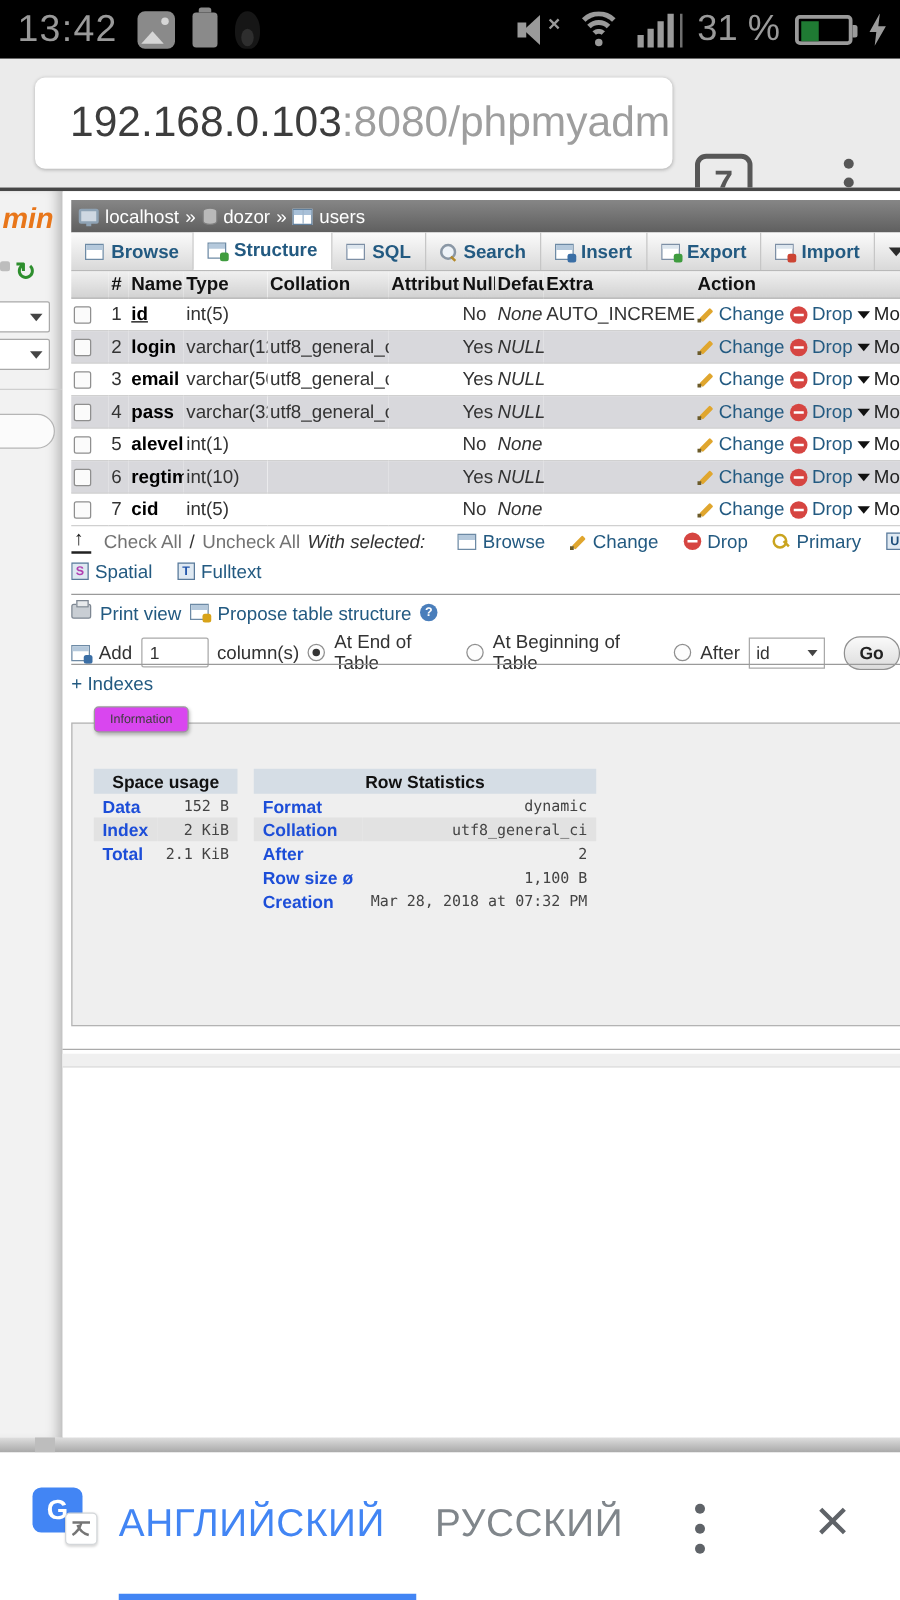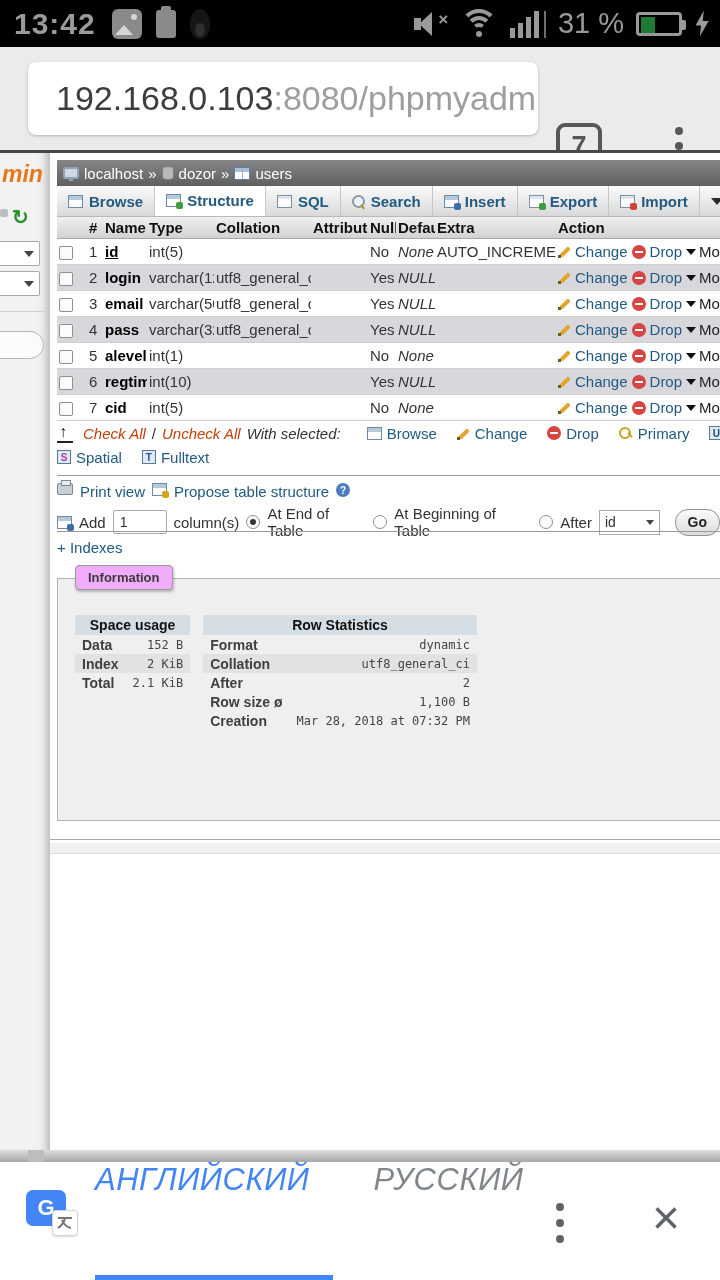--- a/index.html
+++ b/index.html
@@ -2,21 +2,21 @@
 <html><head>
 <meta charset="utf-8">
 <style>
   * { margin:0; padding:0; box-sizing:border-box; }
   body { font-family:"Liberation Sans", sans-serif; background:#fff; }
   .screen { position:relative; width:720px; height:1280px; overflow:hidden; background:#fff; }
 
   
   .statusbar { position:absolute; left:0; top:0; width:720px; height:47px; background:#000;
     display:flex; align-items:center; color:#9a9a9a; }
-  .sb-time { font-size:30px; margin-left:14px; letter-spacing:1px;font-weight:bold; }
+  .sb-time { font-size:30px; margin-left:14px; letter-spacing:1px; }
   .sb-left { display:flex; align-items:center; gap:14px; margin-left:16px; }
   .i-gallery { width:30px; height:30px; background:#8a8a8a; border-radius:6px; position:relative; overflow:hidden; }
   .i-gallery::before { content:""; position:absolute; left:3px; bottom:4px; border-left:9px solid transparent; border-right:9px solid transparent; border-bottom:10px solid #d6d6d6; }
   .i-gallery::after { content:""; position:absolute; right:5px; top:5px; width:6px; height:6px; border-radius:50%; background:#d6d6d6; }
   .i-batt-solid { width:20px; height:28px; background:#8a8a8a; border-radius:3px; position:relative; }
   .i-batt-solid::before { content:""; position:absolute; top:-4px; left:5px; width:10px; height:4px; background:#8a8a8a; border-radius:2px 2px 0 0; }
   .i-penguin { width:20px; height:30px; background:#161616; border-radius:50% 50% 42% 42%; position:relative; }
   .i-penguin::after { content:""; position:absolute; left:5px; bottom:2px; width:10px; height:14px; background:#2e2e2e; border-radius:50%; }
   .sb-right { margin-left:auto; display:flex; align-items:center; gap:12px; margin-right:10px; }
   .i-mute { position:relative; width:36px; height:32px; }
@@ -109,21 +109,21 @@
   .i-pencil::before { content:""; position:absolute; left:1px; top:5px; width:12px; height:4px; background:#e0a62e; transform:rotate(-45deg); border-radius:1px; }
   .i-pencil::after { content:""; position:absolute; left:0px; bottom:0px; width:3px; height:3px; background:#6b5b2a; }
   .i-drop { width:14px; height:14px; border-radius:50%; background:#d64541; position:relative; flex:none; }
   .i-drop::after { content:""; position:absolute; left:3px; top:6px; width:8px; height:2px; background:#fff; }
   .sm-caret { border-left:5px solid transparent; border-right:5px solid transparent; border-top:6px solid #111; display:inline-block; }
 
   
   .belowtbl { position:absolute; left:7px; top:268px; width:663px; font-size:15px; color:#333; }
   .wsrow { display:flex; align-items:center; gap:6px; height:24px; white-space:nowrap; overflow:hidden; }
   .uparrow { font-size:16px; color:#222; border-bottom:2px solid #222; padding:0 6px 0 2px; margin-right:4px; }
-  .wslink { color:#c2410c;font-style:italic; }
+  .wslink { color:#737373; }
   .wsital { font-style:italic; margin-right:6px; }
   .wsbtn { display:flex; align-items:center; gap:5px; margin-left:14px; color:#235a81; }
   .sqic { width:14px; height:14px; border:1px solid #5a7a9a; background:#dfe9f2; font-size:10px; font-weight:bold; display:flex; align-items:center; justify-content:center; flex:none; }
   .sqic.u { color:#1d4d7a; } .sqic.s { color:#b13fb1; } .sqic.t { color:#2255aa; }
   .i-key { width:14px; height:14px; position:relative; flex:none; }
   .i-key::before { content:""; position:absolute; left:0; top:1px; width:8px; height:8px; border:2px solid #caa41f; border-radius:50%; }
   .i-key::after { content:""; position:absolute; left:8px; top:8px; width:6px; height:2px; background:#caa41f; transform:rotate(45deg); }
 
   .hdiv { position:absolute; left:7px; width:663px; border-top:1px solid #9a9a9a; }
 
@@ -139,46 +139,46 @@
   .radio.sel::after { content:""; position:absolute; left:3px; top:3px; width:6px; height:6px; border-radius:50%; background:#333; }
   .selbox { width:62px; height:25px; background:#fff; border:1px solid #a9a9a9; display:flex; align-items:center; font-size:14px; padding-left:5px; position:relative; }
   .selbox .car { position:absolute; right:5px; top:9px; border-left:4px solid transparent; border-right:4px solid transparent; border-top:5px solid #444; }
   .gobtn { height:27px; padding:0 12px; border:1px solid #909090; border-radius:13px; background:linear-gradient(#fafafa,#dcdcdc);
     font-size:14px; font-weight:bold; color:#222; display:flex; align-items:center; margin-left:8px; }
 
   .idxlink { position:absolute; left:7px; top:386px; font-size:15px; color:#235a81; }
 
   
   .fieldset { position:absolute; left:7px; top:425px; width:680px; height:243px; background:#efefef; border:1px solid #b3b3b3; }
-  .legend { position:absolute; left:25px; top:412px; background:#f0abfc; border:1px solid #9a9a9a; border-radius:4px;
-    box-shadow:1px 2px 3px rgba(0,0,0,.25); padding:4px 12px; font-size:13px; font-weight:bold; color:#3c3c3c; }
+  .legend { position:absolute; left:25px; top:412px; background:#d946ef; border:1px solid #9a9a9a; border-radius:4px;
+    box-shadow:1px 2px 3px rgba(0,0,0,.25); padding:4px 12px; font-size:10px; font-weight:normal; color:#3c3c3c; }
   .statwrap { position:absolute; left:25px; top:462px; display:flex; gap:13px; align-items:flex-start; }
   .stattbl { border-collapse:collapse; font-size:14px; }
   .stattbl th { background:#d5dde5; font-weight:bold; color:#111; text-align:center; padding:2px 8px; height:20px; }
   .stattbl td { height:19px; padding:0 7px; white-space:nowrap; }
   .stattbl tr.alt td { background:#e2e2e2; }
-  .stattbl td.lab { font-weight:bold; color:#404040; }
+  .stattbl td.lab { font-weight:bold; color:#1d4ed8; }
   .stattbl td.val { font-family:"DejaVu Sans Mono", monospace; font-size:12px; color:#444; text-align:right; }
   .su { width:90px; } .rs-val { min-width:160px; }
 
   .grayband { position:absolute; left:0px; top:686px; width:670px; border-top:1px solid #aaa; }
   .grayband2 { position:absolute; left:0px; top:690px; width:670px; height:11px; background:#f0f0f0; border-bottom:1px solid #dcdcdc; }
 
   
   .botstrip { position:absolute; left:0; top:1150px; width:720px; height:12px; background:linear-gradient(#dedede,#a8a8a8); }
   .botstrip .tabnub { position:absolute; left:28px; top:0; width:16px; height:12px; background:#bdbdbd; }
 
   
   .gtbar { position:absolute; left:0; top:1162px; width:720px; height:118px; background:#fff; }
   .gticon { position:absolute; left:26px; top:28px; width:48px; height:42px; }
   .gticon .g { position:absolute; left:0; top:0; width:40px; height:36px; background:#4285f4; border-radius:7px;
     color:#fff; font-size:22px; font-weight:bold; display:flex; align-items:center; justify-content:center; }
   .gticon .zh { position:absolute; left:26px; top:20px; width:26px; height:26px; background:#fff; border:1px solid #d4d7da; border-radius:4px;
     box-shadow:0 1px 2px rgba(0,0,0,.15); }
-  .langs { position:absolute; left:95px; top:0; height:113px; display:flex; align-items:flex-start; gap:64px;font-style:italic; }
+  .langs { position:absolute; left:95px; top:0; height:113px; display:flex; align-items:center; gap:40px; }
   .lang { font-size:31px; letter-spacing:.5px; }
   .lang.src { color:#4285f4; }
   .lang.tgt { color:#80868b; }
   .gt-kebab { position:absolute; left:548px; top:36px; width:24px; height:50px; display:flex; flex-direction:column; align-items:center; justify-content:center; gap:8px; }
   .gt-kebab i { width:8px; height:8px; border-radius:50%; background:#5f6368; }
   .gt-close { position:absolute; left:638px; top:24px; width:56px; height:62px; font-size:48px; color:#5f6368; display:flex; align-items:center; justify-content:center; font-weight:400; }
   .gt-underline { position:absolute; left:95px; top:113px; width:238px; height:5px; background:#4285f4; }
 </style>
 </head>
 <body>

